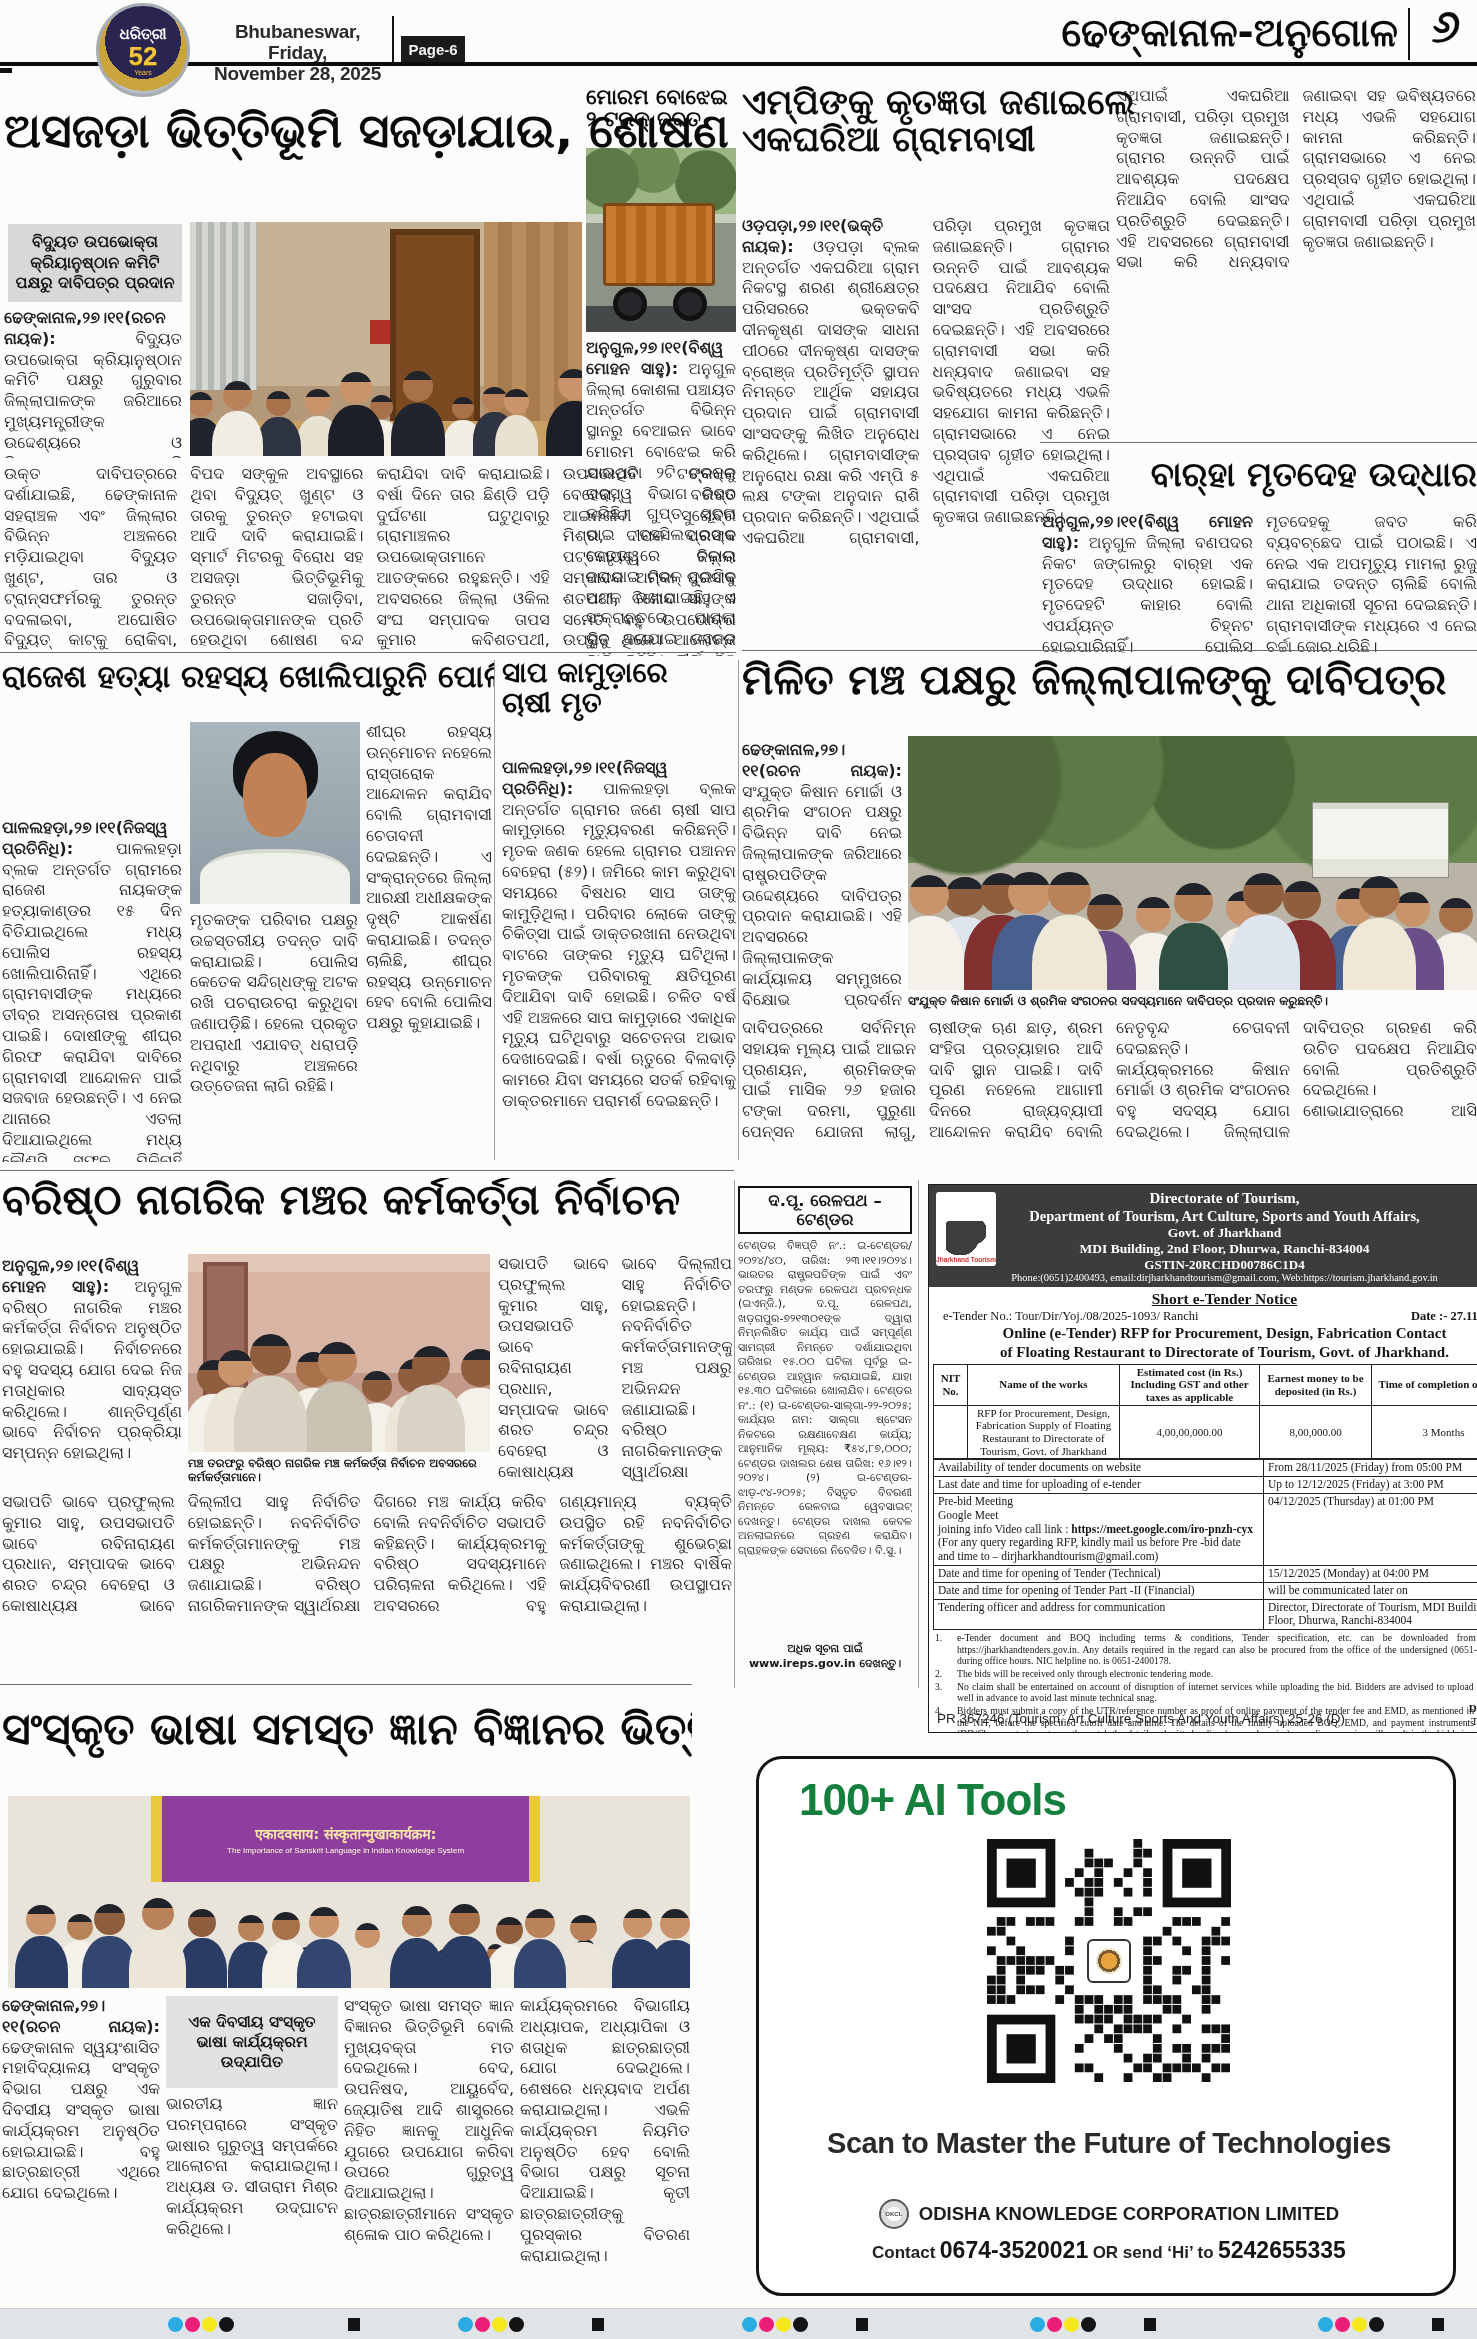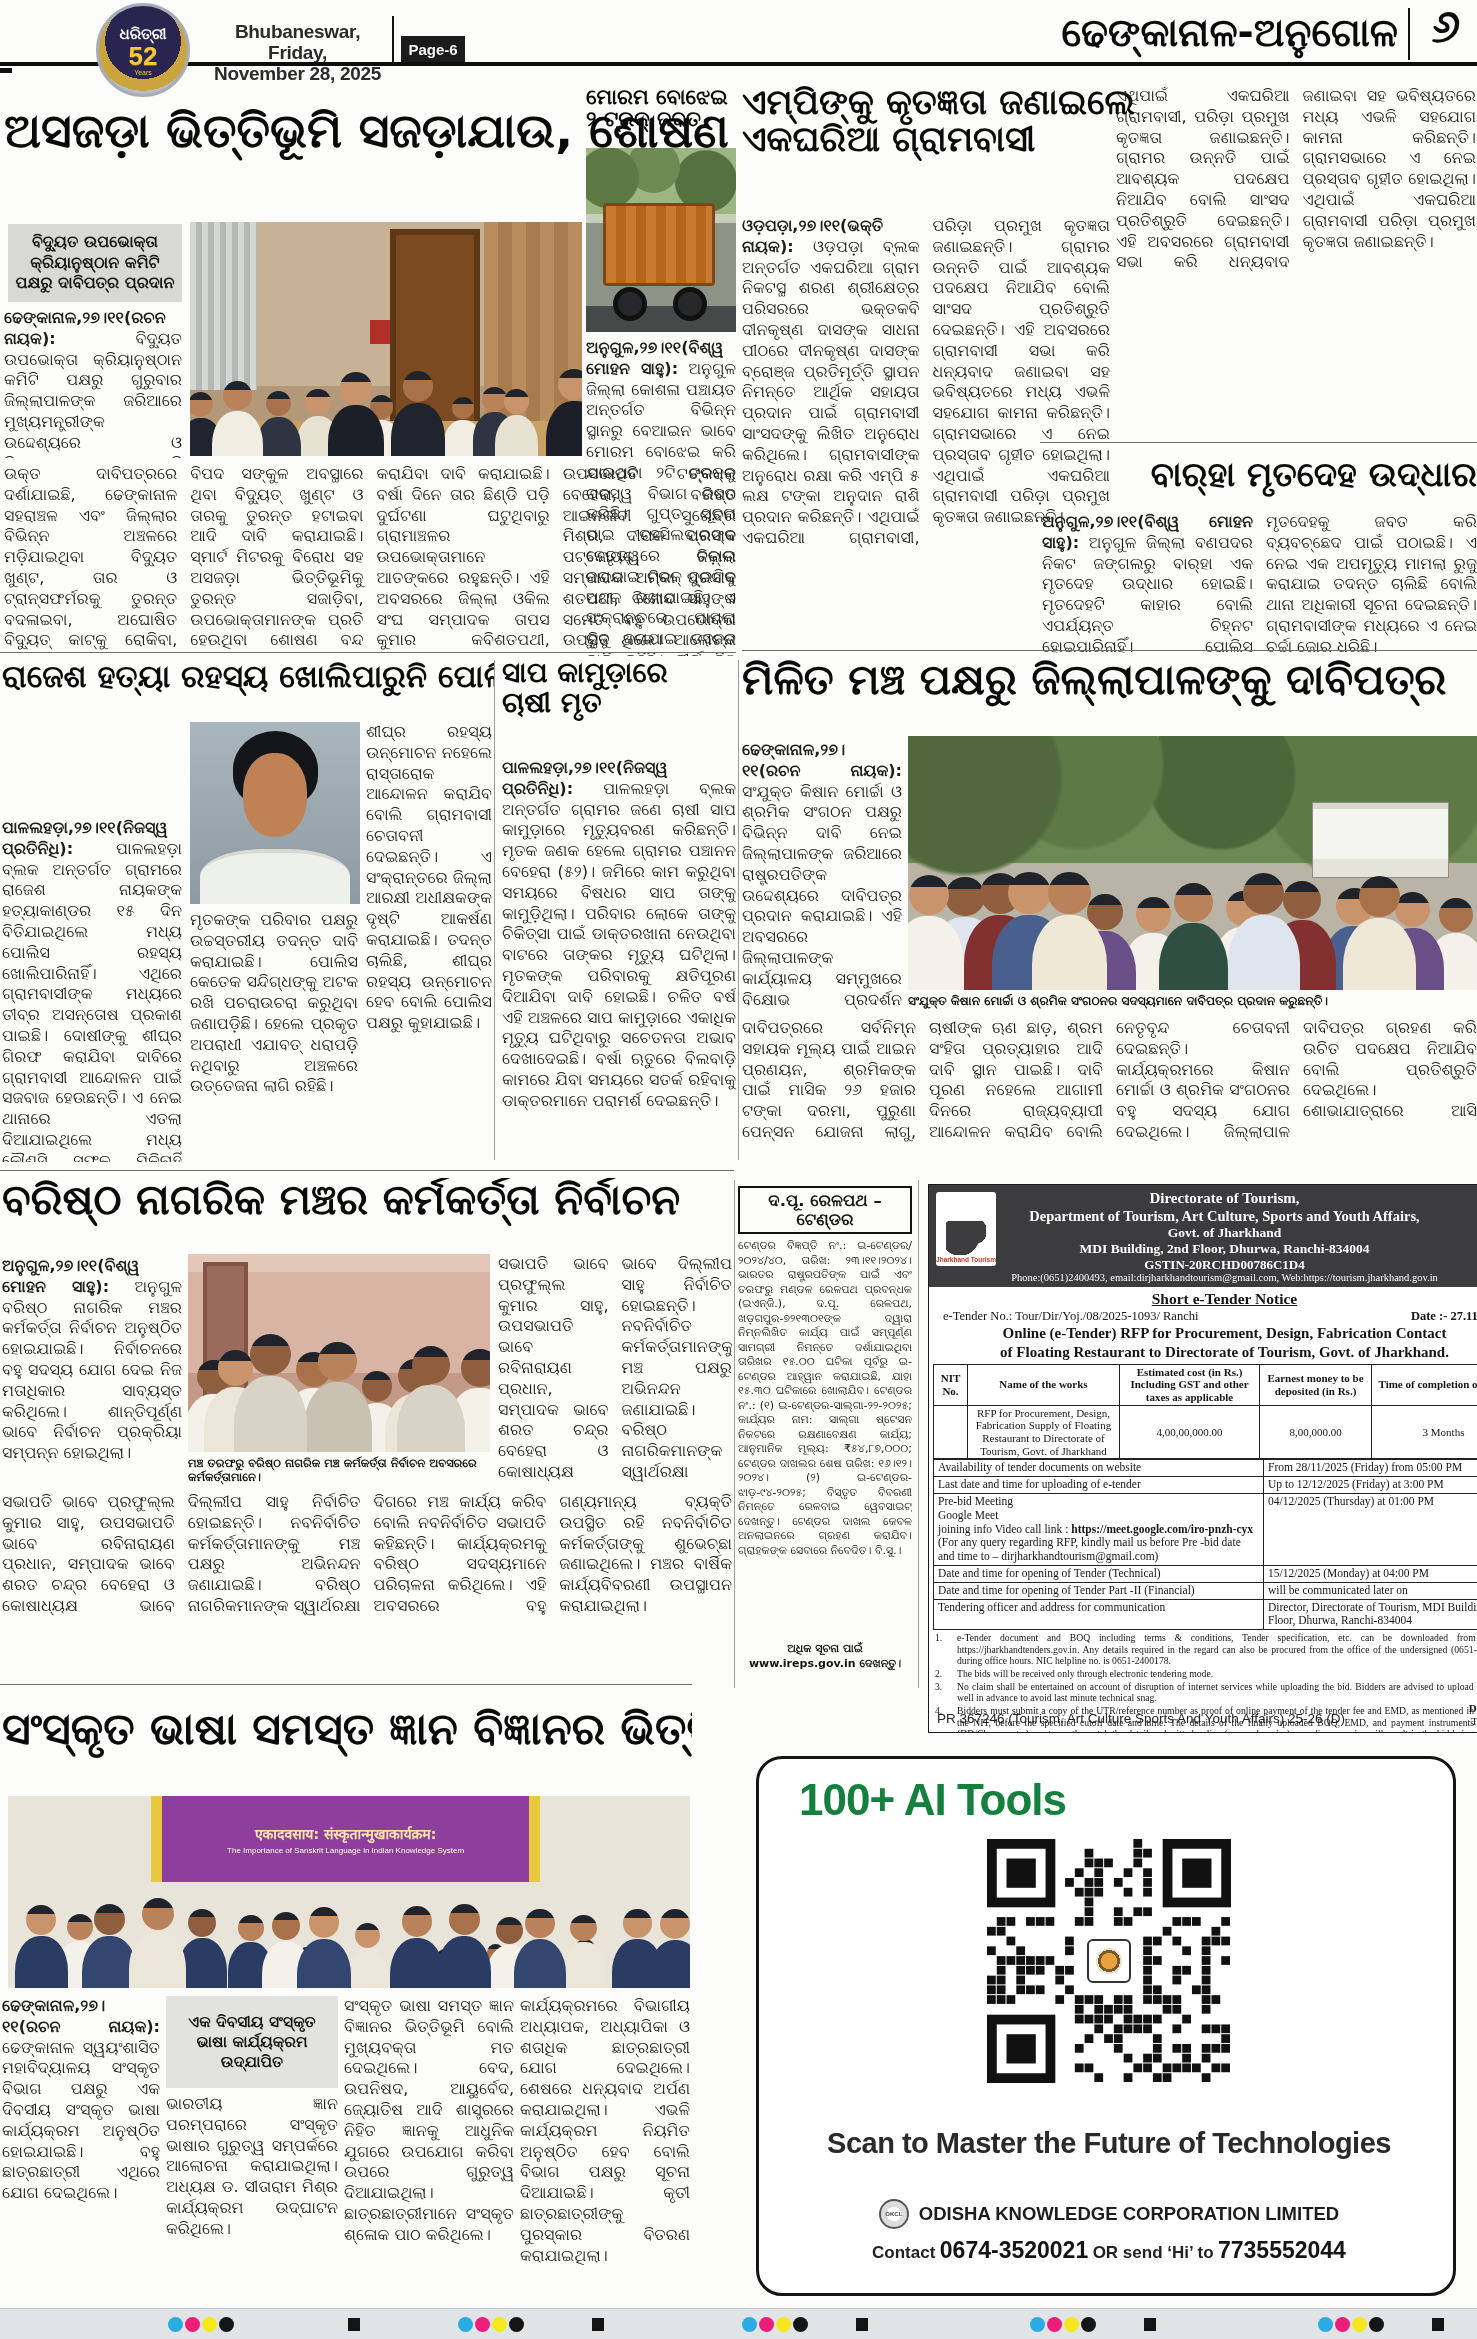--- a/index.html
+++ b/index.html
@@ -777,21 +777,21 @@
     </div>
     <div class="abs ad-tag" style="left:0;top:368px;width:700px">Scan to Master the Future of Technologies</div>
     <div class="abs" style="left:0;top:440px;width:700px;display:flex;align-items:center;justify-content:center;gap:10px">
       <div class="okcl">OKCL</div>
       <div class="ad-org">ODISHA KNOWLEDGE CORPORATION LIMITED</div>
     </div>
     <div class="abs" style="left:0;top:478px;width:700px;text-align:center">
       <span class="ad-line">Contact</span>
       <span class="ad-big">0674-3520021</span>
       <span class="ad-line">OR send ‘Hi’ to</span>
-      <span class="ad-big">7735552044</span>
+      <span class="ad-big">5242655335</span>
     </div>
   </div>
 
   <div id="regstrip">
       <div class="dot" style="left: 168px; background: rgb(42, 171, 226);"></div>
       <div class="dot" style="left: 185px; background: rgb(236, 30, 121);"></div>
       <div class="dot" style="left: 202px; background: rgb(245, 233, 28);"></div>
       <div class="dot" style="left: 219px; background: rgb(20, 20, 20);"></div>
       <div class="dot" style="left: 458px; background: rgb(42, 171, 226);"></div>
       <div class="dot" style="left: 475px; background: rgb(236, 30, 121);"></div>

